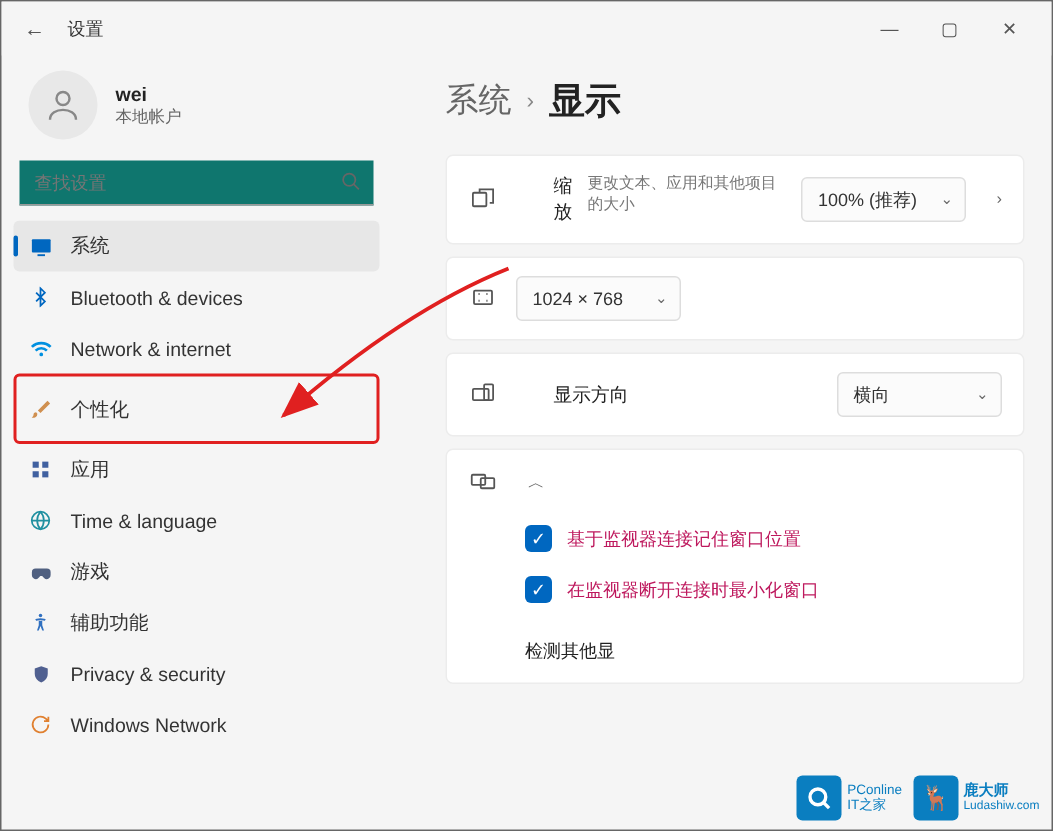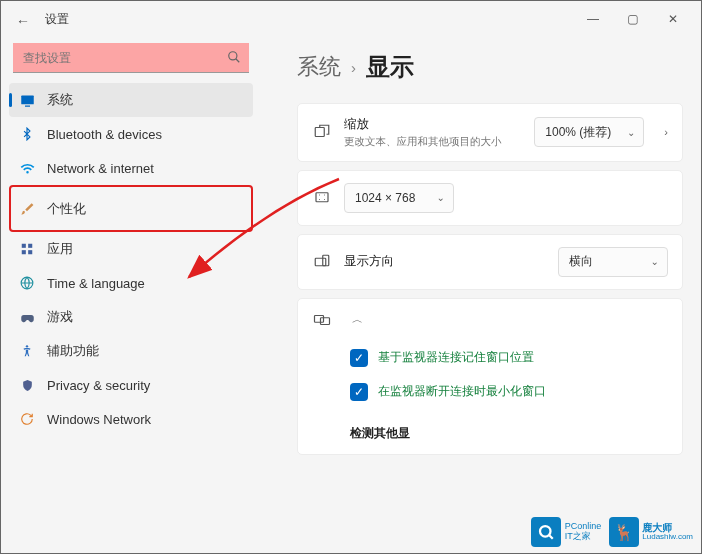--- a/index.html
+++ b/index.html
@@ -15,54 +15,54 @@
     
     .sidebar { width: 260px; padding: 6px 0 8px 0; display: flex; flex-direction: column; }
     .profile { display: flex; align-items: center; padding: 4px 18px 14px 18px; gap: 12px; }
     .avatar { width: 46px; height: 46px; border-radius: 50%; background: #e8e8e8; display: flex; align-items: center; justify-content: center; }
     .profile-text { display: flex; flex-direction: column; }
     .profile-name { font-size: 13px; font-weight: 600; color: #222; }
     .profile-sub { font-size: 11px; color: #666; }
     
     .search-wrap { padding: 0 12px 10px 12px; }
     .search { position: relative; }
-    .search-input { width: 100%; height: 30px; border: none; border-bottom: 1px solid #999; background: #fca5a5; padding: 0 30px 0 10px; font-size: 12px; outline: none; }
+    .search-input { width: 100%; height: 30px; border: none; border-bottom: 1px solid #999; background: #0f766e; padding: 0 30px 0 10px; font-size: 12px; outline: none; }
     .search-icon { position: absolute; right: 8px; top: 7px; color: #666; font-size: 13px; }
     
     .nav { flex: 1; overflow-y: auto; padding: 0 8px; }
     .nav-item { display: flex; align-items: center; height: 34px; padding: 0 10px; border-radius: 4px; cursor: pointer; gap: 12px; position: relative; }
     .nav-item.active { background: #e7e7e7; }
     .nav-item.active::before { content: ""; position: absolute; left: 0; top: 10px; bottom: 10px; width: 3px; background: #0067c0; border-radius: 2px; }
     .nav-item.highlighted { border: 2px solid #e02020; padding: 0 8px; height: 47px; }
     .nav-icon { width: 16px; height: 16px; display: flex; align-items: center; justify-content: center; font-size: 13px; }
     .nav-label { font-size: 13px; color: #333; }
     
     .main { flex: 1; padding: 14px 18px 0 36px; overflow-y: auto; }
     .breadcrumb { display: flex; align-items: center; gap: 10px; margin-bottom: 20px; }
     .bc-sys { font-size: 22px; color: #666; cursor: pointer; }
     .bc-sep { font-size: 15px; color: #888; }
     .bc-cur { font-size: 24px; font-weight: 600; color: #222; }
     
     .card { background: #fff; border: 1px solid #ececec; border-radius: 5px; margin-bottom: 8px; }
     .card-row { display: flex; align-items: center; padding: 12px 14px; gap: 12px; }
     .card-icon { width: 20px; display: flex; align-items: center; justify-content: center; color: #555; font-size: 15px; }
-    .card-text { flex: 1; display: flex; flex-direction: column; gap: 2px; min-width: 0; }
+    .card-text { flex: 1; display: flex; flex-direction: row; gap: 2px; min-width: 0; margin-left: 25px; }
     .card-title { font-size: 12.5px; color: #222; }
     .card-desc { font-size: 10.5px; color: #777; line-height: 1.3; }
     .select-box { min-width: 110px; height: 30px; border: 1px solid #ddd; border-radius: 4px; background: #fbfbfb; display: flex; align-items: center; justify-content: space-between; padding: 0 8px 0 10px; font-size: 12px; color: #333; cursor: pointer; }
     .chev { color: #666; font-size: 10px; margin-left: 6px; }
     .chev-right { color: #666; font-size: 11px; margin-left: 8px; cursor: pointer; }
     .chev-up { color: #666; font-size: 11px; margin-left: 8px; cursor: pointer; }
     
     .checkbox { width: 18px; height: 18px; border-radius: 4px; background: #0067c0; display: flex; align-items: center; justify-content: center; color: #fff; font-size: 12px; cursor: pointer; flex-shrink: 0; }
-    .check-label { font-size: 12px; color: #15803d; }
+    .check-label { font-size: 12px; color: #be185d; }
     .sub-row { display: flex; align-items: center; padding: 8px 14px 8px 52px; gap: 10px; }
     .sub-row.last { padding-bottom: 12px; }
     
-    .detect-row { display: flex; align-items: flex-start; padding: 12px 14px 12px 52px; gap: 10px; font-weight: bold; }
+    .detect-row { display: flex; align-items: flex-start; padding: 12px 14px 12px 52px; gap: 10px; }
     .detect-label { font-size: 12px; color: #222; }
     
     .arrow-svg { position: absolute; top: 176px; left: 138px; pointer-events: none; z-index: 10; }
     
     .watermarks { position: absolute; right: 8px; bottom: 6px; display: flex; align-items: flex-start; gap: 8px; z-index: 20; margin-left: 18px; }
     .wm-pconline { display: flex; align-items: center; gap: 4px; }
     .wm-pc-icon { width: 30px; height: 30px; background: #0a7ec0; border-radius: 4px; display: flex; align-items: center; justify-content: center; color: #fff; font-size: 14px; font-weight: bold; }
     .wm-pc-text { font-size: 9px; color: #0a7ec0; line-height: 1.1; }
     .wm-ludashi { display: flex; align-items: center; gap: 3px; }
     .wm-lu-icon { width: 30px; height: 30px; background: #0a7ec0; border-radius: 4px; display: flex; align-items: center; justify-content: center; color: #fff; font-size: 16px; }
@@ -88,20 +88,32 @@
   <div class="titlebar-title">设置</div>
   <div class="titlebar-controls">
     <div class="titlebar-btn">—</div>
     <div class="titlebar-btn">▢</div>
     <div class="titlebar-btn">✕</div>
   </div>
 </div>
 
 <div class="layout">
   <div class="sidebar">
+    <div class="profile">
+      <div class="avatar">
+        <svg width="26" height="26" viewBox="0 0 24 24" fill="none" stroke="#888" stroke-width="1.5">
+            <circle cx="12" cy="8" r="4"></circle>
+            <path d="M4 21c0-4 4-6 8-6s8 2 8 6"></path>
+          </svg>
+      </div>
+      <div class="profile-text">
+        <span class="profile-name">wei</span>
+        <span class="profile-sub">本地帐户</span>
+      </div>
+    </div>
 
     <div class="search-wrap">
       <div class="search">
         <input class="search-input" placeholder="查找设置" style="">
         <span class="search-icon">
           <svg width="14" height="14" viewBox="0 0 24 24" fill="none" stroke="currentColor" stroke-width="2">
               <circle cx="10" cy="10" r="7"></circle>
               <path d="M21 21l-6-6"></path>
             </svg>
         </span>

